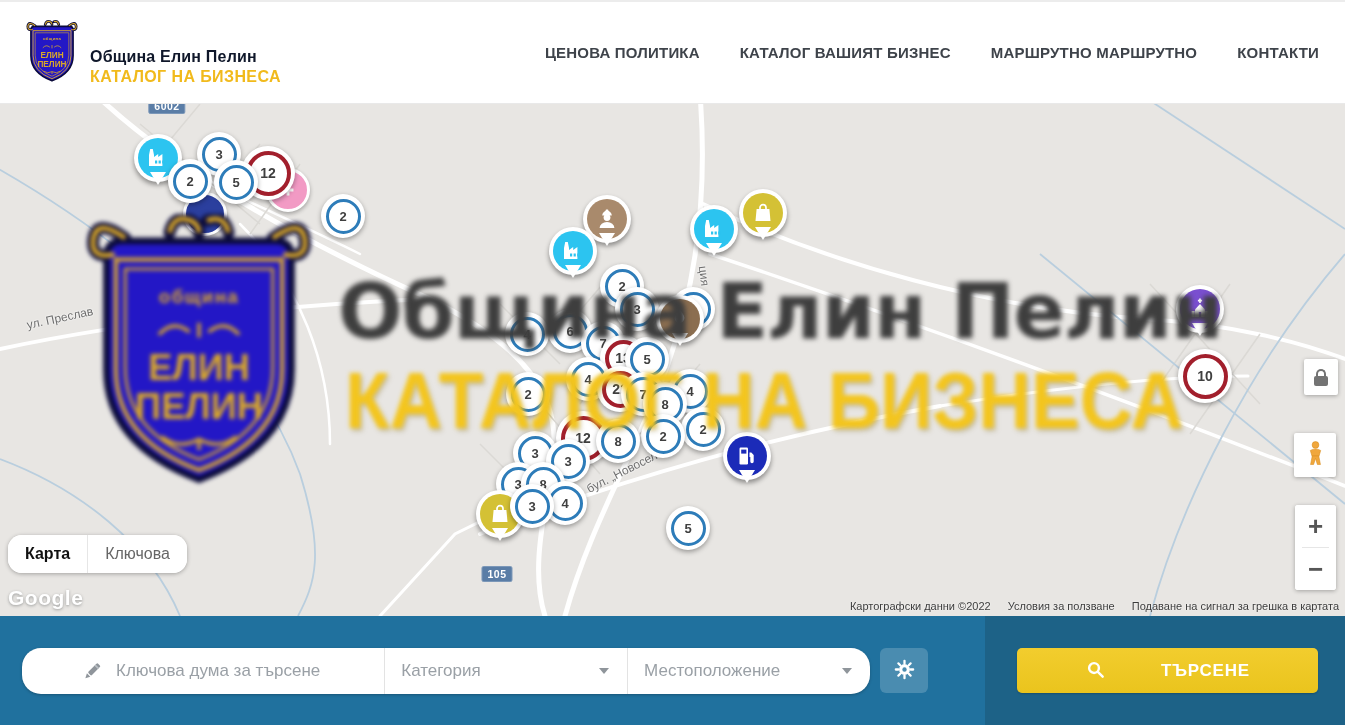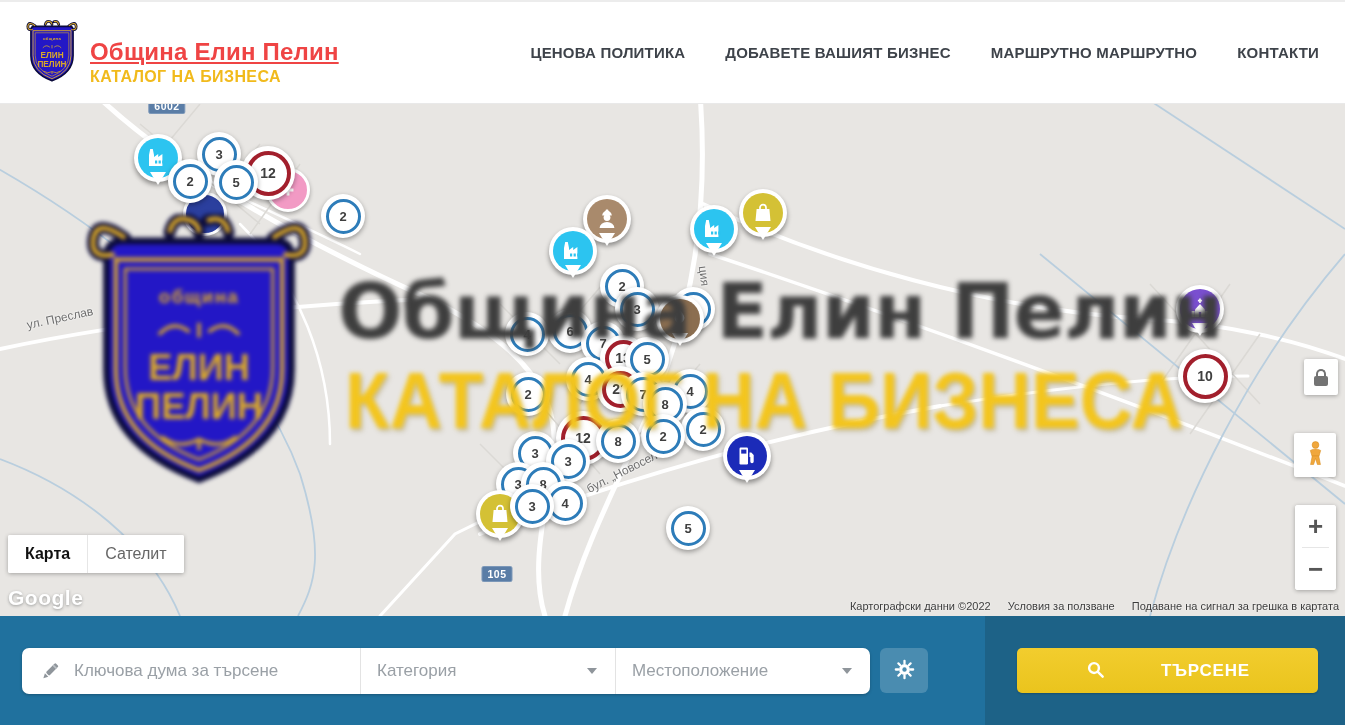--- a/index.html
+++ b/index.html
@@ -7,21 +7,21 @@
   .page { position:relative; width:1345px; height:725px; overflow:hidden; background:#fff; }
 
   
   .header { position:relative; height:104px; background:#fff; display:flex; align-items:center;
             justify-content:space-between; padding:0 26px; border-top:2px solid #ececec;
             border-bottom:1px solid #e9e9e9; z-index:1000; }
   .brand { display:flex; align-items:flex-end; cursor:pointer; }
   .brand-crest { width:52px; height:66px; display:block; flex:0 0 auto; }
   .brand-crest svg { width:100%; height:100%; }
   .brand-text { margin-left:12px; }
-  .brand-title { font-size:24px; font-weight:700; color:#ef4444; letter-spacing:.2px;text-decoration:underline; }
+  .brand-title { font-size:16px; font-weight:700; color:#0f172a; letter-spacing:.2px; }
   .brand-subtitle { font-size:16px; font-weight:700; color:#f1ba1c; letter-spacing:.4px; margin-top:2px; }
   .main-nav { display:flex; gap:40px; align-items:center; }
   .nav-item { font-size:15px; font-weight:700; color:#3e434a; text-decoration:none; letter-spacing:.2px;
               white-space:nowrap; cursor:pointer; }
 
   
   .map { position:relative; height:512px; background:#e8e6e3; overflow:hidden; cursor:default; }
   .roads { position:absolute; left:0; top:0; z-index:0; }
 
   .street-label { position:absolute; z-index:5; font-size:12px; color:#6e6e6e; white-space:nowrap;
@@ -54,21 +54,21 @@
   .wm-crest svg { width:100%; height:100%; }
   .wm-title { position:absolute; left:338px; top:163px; font-family:"DejaVu Sans", sans-serif;
               font-size:76px; font-weight:700; color:#3e3e3e; letter-spacing:-1px; white-space:nowrap;
               filter:blur(2.6px); }
   .wm-subtitle { position:absolute; left:345px; top:250px; font-size:73px; font-weight:700; color:#f3c51e;
                  white-space:nowrap; transform:scale(1,1.1); transform-origin:left top; filter:blur(2px);
                  text-shadow:2px 3px 3px rgba(110,85,0,.3); }
 
   
   .maptype { position:absolute; left:8px; top:431px; z-index:600; display:flex; background:#fff;
-             border-radius:2px; box-shadow:0 1px 4px rgba(0,0,0,.3); overflow:hidden; }
+             border-radius:14px; box-shadow:0 1px 4px rgba(0,0,0,.3); overflow:hidden; }
   .maptype-btn { height:38px; padding:0 17px; display:flex; align-items:center; font-size:16px; cursor:pointer; background:#fff; border:none; }
   .maptype-btn.active { font-weight:600; color:#111; }
   .maptype-btn.inactive { color:#666; border-left:1px solid #e6e6e6; }
   .google-logo { position:absolute; left:8px; bottom:6px; z-index:600; font-size:21px; font-weight:700;
                  color:#fff; letter-spacing:.5px; text-shadow:0 1px 3px rgba(60,64,67,.45); cursor:pointer;text-align:right; }
   .attribution { position:absolute; right:6px; bottom:4px; z-index:600; font-size:11px; color:#3c3c3c;
                  text-shadow:0 0 2px #fff; }
   .attribution span { margin-left:14px; }
   .attribution .link { cursor:pointer; }
 
@@ -86,22 +86,22 @@
              border-radius:3px; box-shadow:0 1px 4px rgba(0,0,0,.3); display:flex; flex-direction:column;
              align-items:stretch; }
   .zoom-btn { height:42px; background:#fff; border:none; font-size:26px; font-weight:700; color:#565656;
               cursor:pointer; line-height:1; border-radius:3px; }
   .zoom-divider { height:1px; background:#e6e6e6; margin:0 7px; }
 
   
   .bottom-bar { position:relative; height:109px; background:#20719e; z-index:1000; }
   .bar-right { position:absolute; left:985px; right:0; top:0; bottom:0; background:#1d6287; }
   .search-box { position:absolute; left:22px; top:32px; width:848px; height:46px; background:#fff;
-                border-radius:7px; display:flex; align-items:stretch; z-index:2;
-                box-shadow:0 1px 3px rgba(0,0,0,.25); }
+                border-radius:19px; display:flex; align-items:stretch; z-index:2;
+                box-shadow:0 1px 3px rgba(0,0,0,.25);padding-left:42px; }
   .sb-keyword { width:338px; display:flex; align-items:center; padding-left:16px; }
   .sb-keyword input { border:none; outline:none; font-size:17px; color:#555; width:100%; margin-left:12px;
                       font-family:"Liberation Sans", sans-serif; background:transparent; }
   .sb-keyword input::placeholder { color:#9aa0a6; }
   .pencil-slot svg { width:24px; height:24px; display:block; }
   .sb-divider { width:1px; background:#e3e3e3; }
   .sb-select { width:254px; display:flex; align-items:center; justify-content:space-between;
                padding:0 18px 0 16px; cursor:pointer; }
   .sb-select .sel-label { font-size:17px; color:#9aa0a6; }
   .caret { width:0; height:0; border-left:5.5px solid transparent; border-right:5.5px solid transparent;
@@ -146,21 +146,21 @@
               <text x="85" y="153" font-size="27">ПЕЛИН</text>
             </g>
           </svg></span>
       <div class="brand-text">
         <div class="brand-title">Община Елин Пелин</div>
         <div class="brand-subtitle">КАТАЛОГ НА БИЗНЕСА</div>
       </div>
     </div>
     <nav class="main-nav">
         <a class="nav-item">ЦЕНОВА ПОЛИТИКА</a>
-        <a class="nav-item">ДОБАВЕТЕ ВАШИЯТ БИЗНЕС</a>
+        <a class="nav-item">КАТАЛОГ ВАШИЯТ БИЗНЕС</a>
         <a class="nav-item">МАРШРУТНО МАРШРУТНО</a>
         <a class="nav-item">КОНТАКТИ</a>
       </nav>
   </header>
 
   <div class="map">
     <svg class="roads" width="1345" height="512" viewBox="0 0 1345 512" xmlns="http://www.w3.org/2000/svg">
       <g stroke="#ffffff" fill="none" stroke-linecap="round">
         <path d="M95,-10 C190,80 330,150 430,195" stroke-width="5"></path>
         <path d="M0,245 C140,215 300,200 430,195" stroke-width="4"></path>
@@ -410,21 +410,21 @@
               <text x="85" y="124" font-size="27">ЕЛИН</text>
               <text x="85" y="153" font-size="27">ПЕЛИН</text>
             </g>
           </svg></span>
       <div class="wm-title">Община Елин Пелин</div>
       <div class="wm-subtitle">КАТАЛОГ НА БИЗНЕСА</div>
     </div>
 
     <div class="maptype">
       <button class="maptype-btn active">Карта</button>
-      <button class="maptype-btn inactive">Сателит</button>
+      <button class="maptype-btn inactive">Ключова</button>
     </div>
     <div class="google-logo">Google</div>
     <div class="attribution">
       <span>Картографски данни ©2022</span>
       <span class="link">Условия за ползване</span>
       <span class="link">Подаване на сигнал за грешка в картата</span>
     </div>
     <button class="lock-btn">
       <span class="lock-shackle"></span>
       <span class="lock-body"></span>

